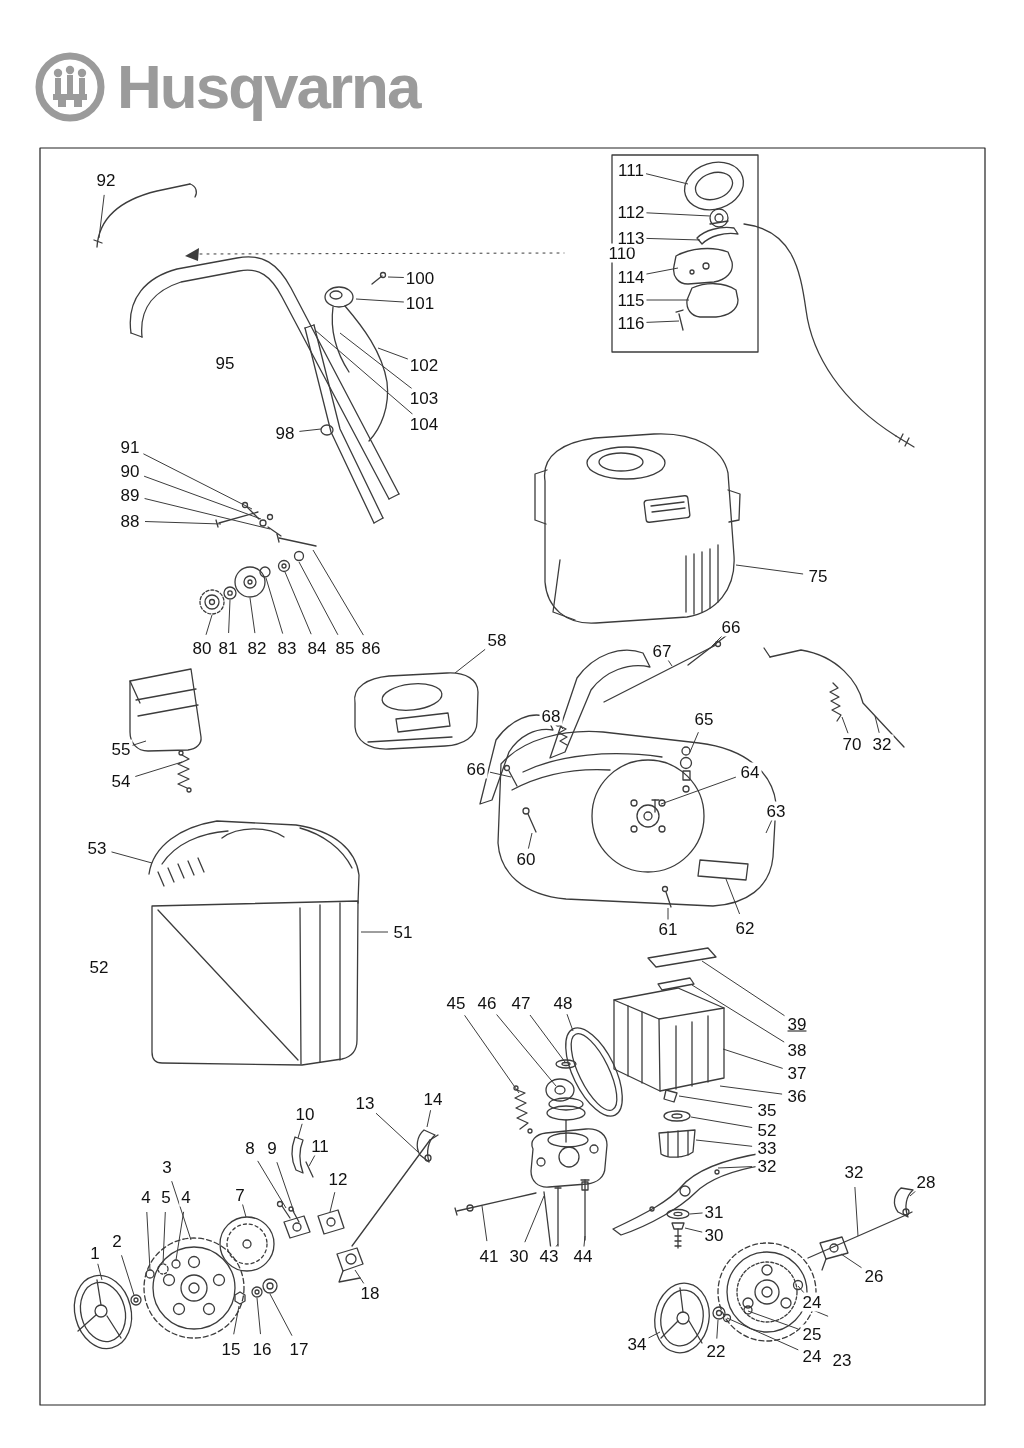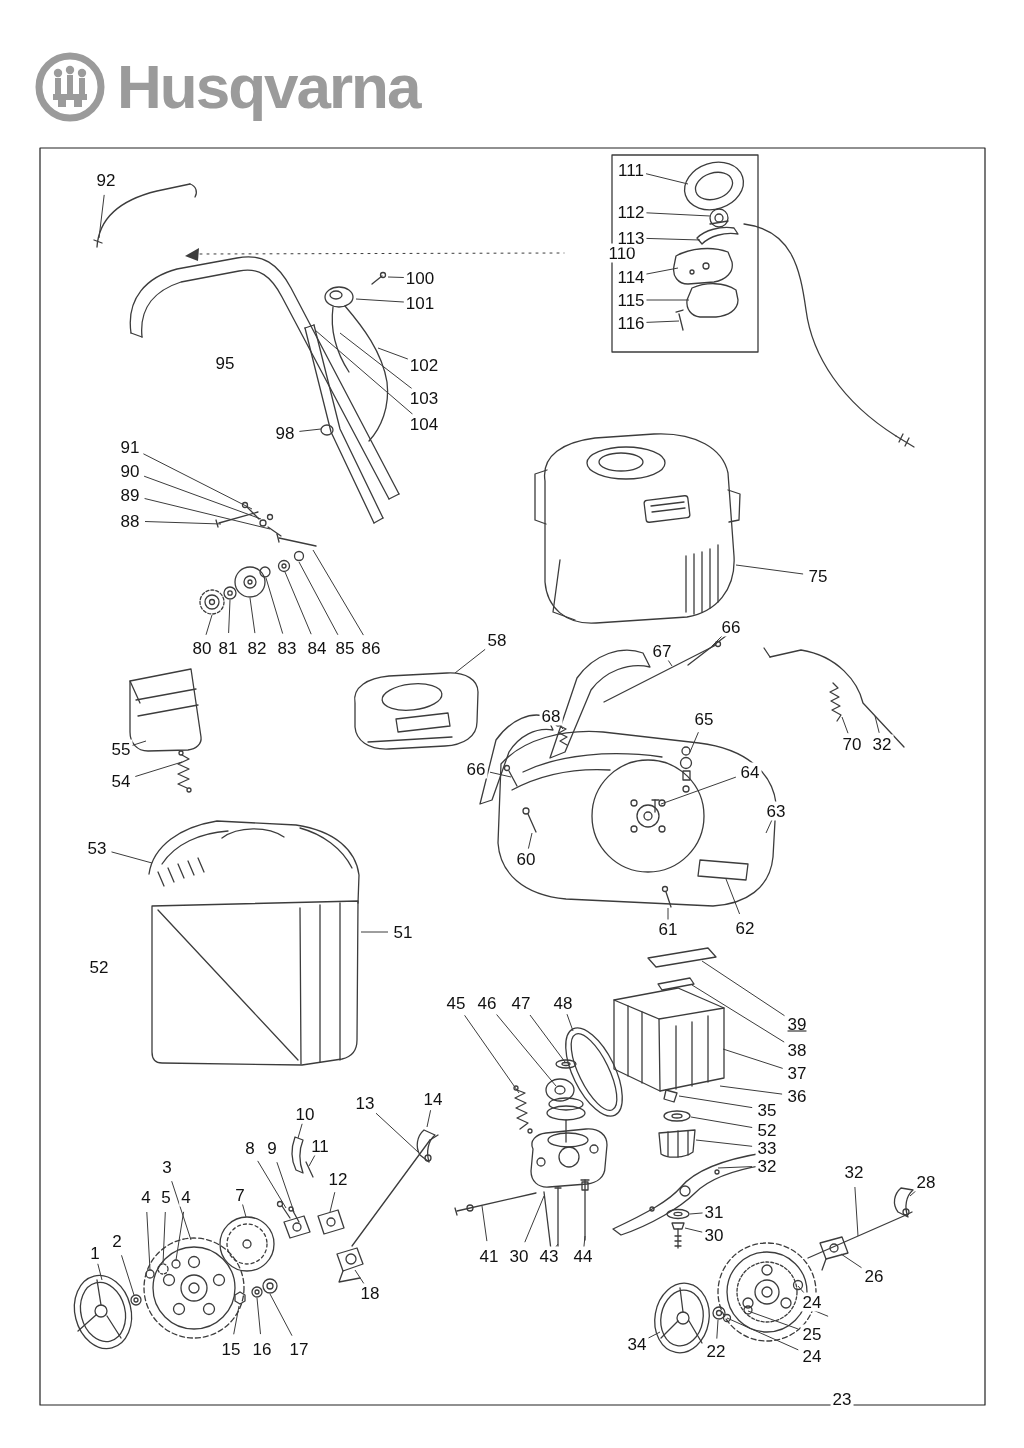--- a/index.html
+++ b/index.html
@@ -535,21 +535,21 @@
       <div class="part-label" style="left: 95px; top: 1253px;">1</div>
       <div class="part-label" style="left: 714px; top: 1212px;">31</div>
       <div class="part-label" style="left: 714px; top: 1235px;">30</div>
       <div class="part-label" style="left: 489px; top: 1256px;">41</div>
       <div class="part-label" style="left: 519px; top: 1256px;">30</div>
       <div class="part-label" style="left: 549px; top: 1256px;">43</div>
       <div class="part-label" style="left: 583px; top: 1256px;">44</div>
       <div class="part-label" style="left: 370px; top: 1293px;">18</div>
       <div class="part-label" style="left: 874px; top: 1276px;">26</div>
       <div class="part-label" style="left: 812px; top: 1302px;">24</div>
-      <div class="part-label" style="left: 842px; top: 1399px;">23</div>
+      <div class="part-label" style="left: 842px; top: 1360px;">23</div>
       <div class="part-label" style="left: 231px; top: 1349px;">15</div>
       <div class="part-label" style="left: 262px; top: 1349px;">16</div>
       <div class="part-label" style="left: 299px; top: 1349px;">17</div>
       <div class="part-label" style="left: 637px; top: 1344px;">34</div>
       <div class="part-label" style="left: 716px; top: 1351px;">22</div>
       <div class="part-label" style="left: 812px; top: 1334px;">25</div>
       <div class="part-label" style="left: 812px; top: 1356px;">24</div>
     </div>
 
 </div>

